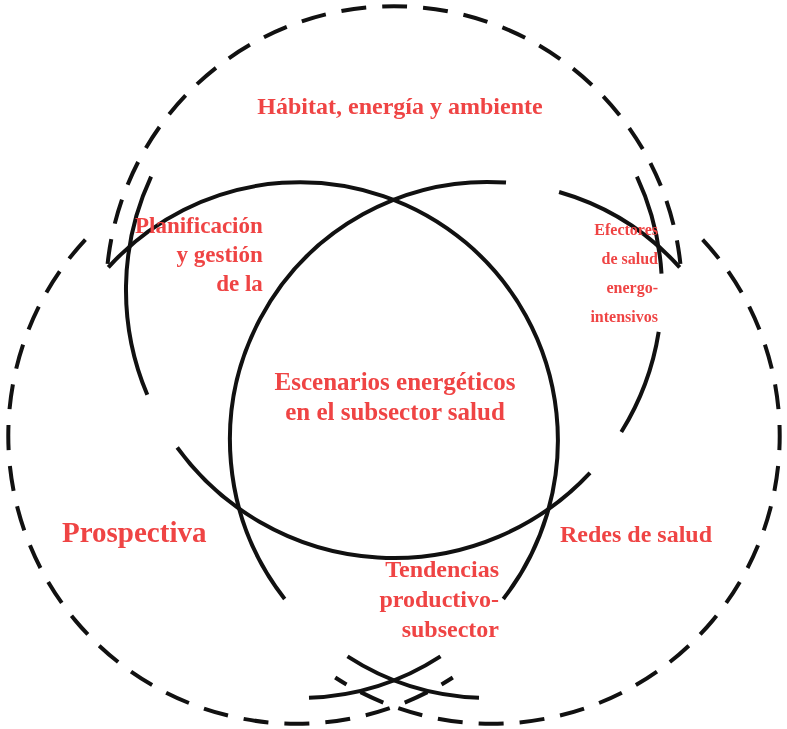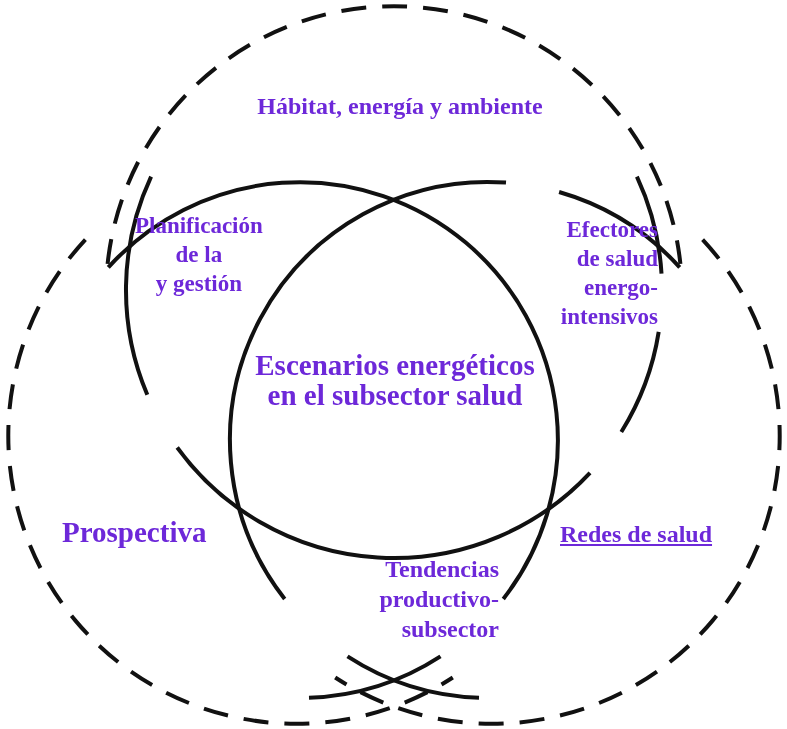--- a/index.html
+++ b/index.html
@@ -24,52 +24,52 @@
     fill: none;
     stroke: #111111;
     stroke-width: 4;
     stroke-linecap: butt;
   }
   .arc.dashed {
     stroke-dasharray: 25 16;
   }
   .label {
     position: absolute;
-    color: #6d28d9;
+    color: #ef4444;
     font-weight: bold;
     white-space: nowrap;
   }
   .label .line { display: block; }
   .lbl-habitat {
     left: 140px; top: 92px; width: 520px;
     text-align: center;
     font-size: 24px; line-height: 28px;
   }
   .lbl-planificacion {
     left: 135px; top: 211px;
-    text-align: center;
+    text-align: right;
     font-size: 23px; line-height: 29px;
   }
   .lbl-efectores {
     left: 460px; top: 215px; width: 198px;
     text-align: right;
-    font-size: 23px; line-height: 29px;
+    font-size: 16px; line-height: 29px;
   }
   .lbl-escenarios {
-    left: 195px; top: 350px; width: 400px;
+    left: 195px; top: 367px; width: 400px;
     text-align: center;
-    font-size: 29px; line-height: 30px;
+    font-size: 25px; line-height: 30px;
   }
   .lbl-prospectiva {
     left: 62px; top: 518px;
     font-size: 29px; line-height: 28px;
   }
   .lbl-redes {
     left: 560px; top: 520px;
-    font-size: 24px; line-height: 28px; text-decoration: underline;
+    font-size: 24px; line-height: 28px;
   }
   .lbl-tendencias {
     left: 299px; top: 554px; width: 200px;
     text-align: right;
     font-size: 24px; line-height: 30px;
   }
 </style>
 </head>
 <body>
 
@@ -103,22 +103,22 @@
       <path class="arc" d="M 284.7,598.9 A 258,258 0 0 1 506.0,182.6"></path>
       <path class="arc" d="M 559.1,192.0 A 258,258 0 0 1 679.7,267.4"></path>
       <path class="arc" d="M 479.0,697.8 A 258,258 0 0 1 347.5,656.4"></path>
     </g>
   </svg>
 
   <div class="label lbl-habitat">Hábitat, energía y ambiente</div>
 
   <div class="label lbl-planificacion">
     <span class="line">Planificación</span>
+    <span class="line">y gestión</span>
     <span class="line">de la</span>
-    <span class="line">y gestión</span>
   </div>
 
   <div class="label lbl-efectores">
     <span class="line">Efectores</span>
     <span class="line">de salud</span>
     <span class="line">energo-</span>
     <span class="line">intensivos</span>
   </div>
 
   <div class="label lbl-escenarios">

